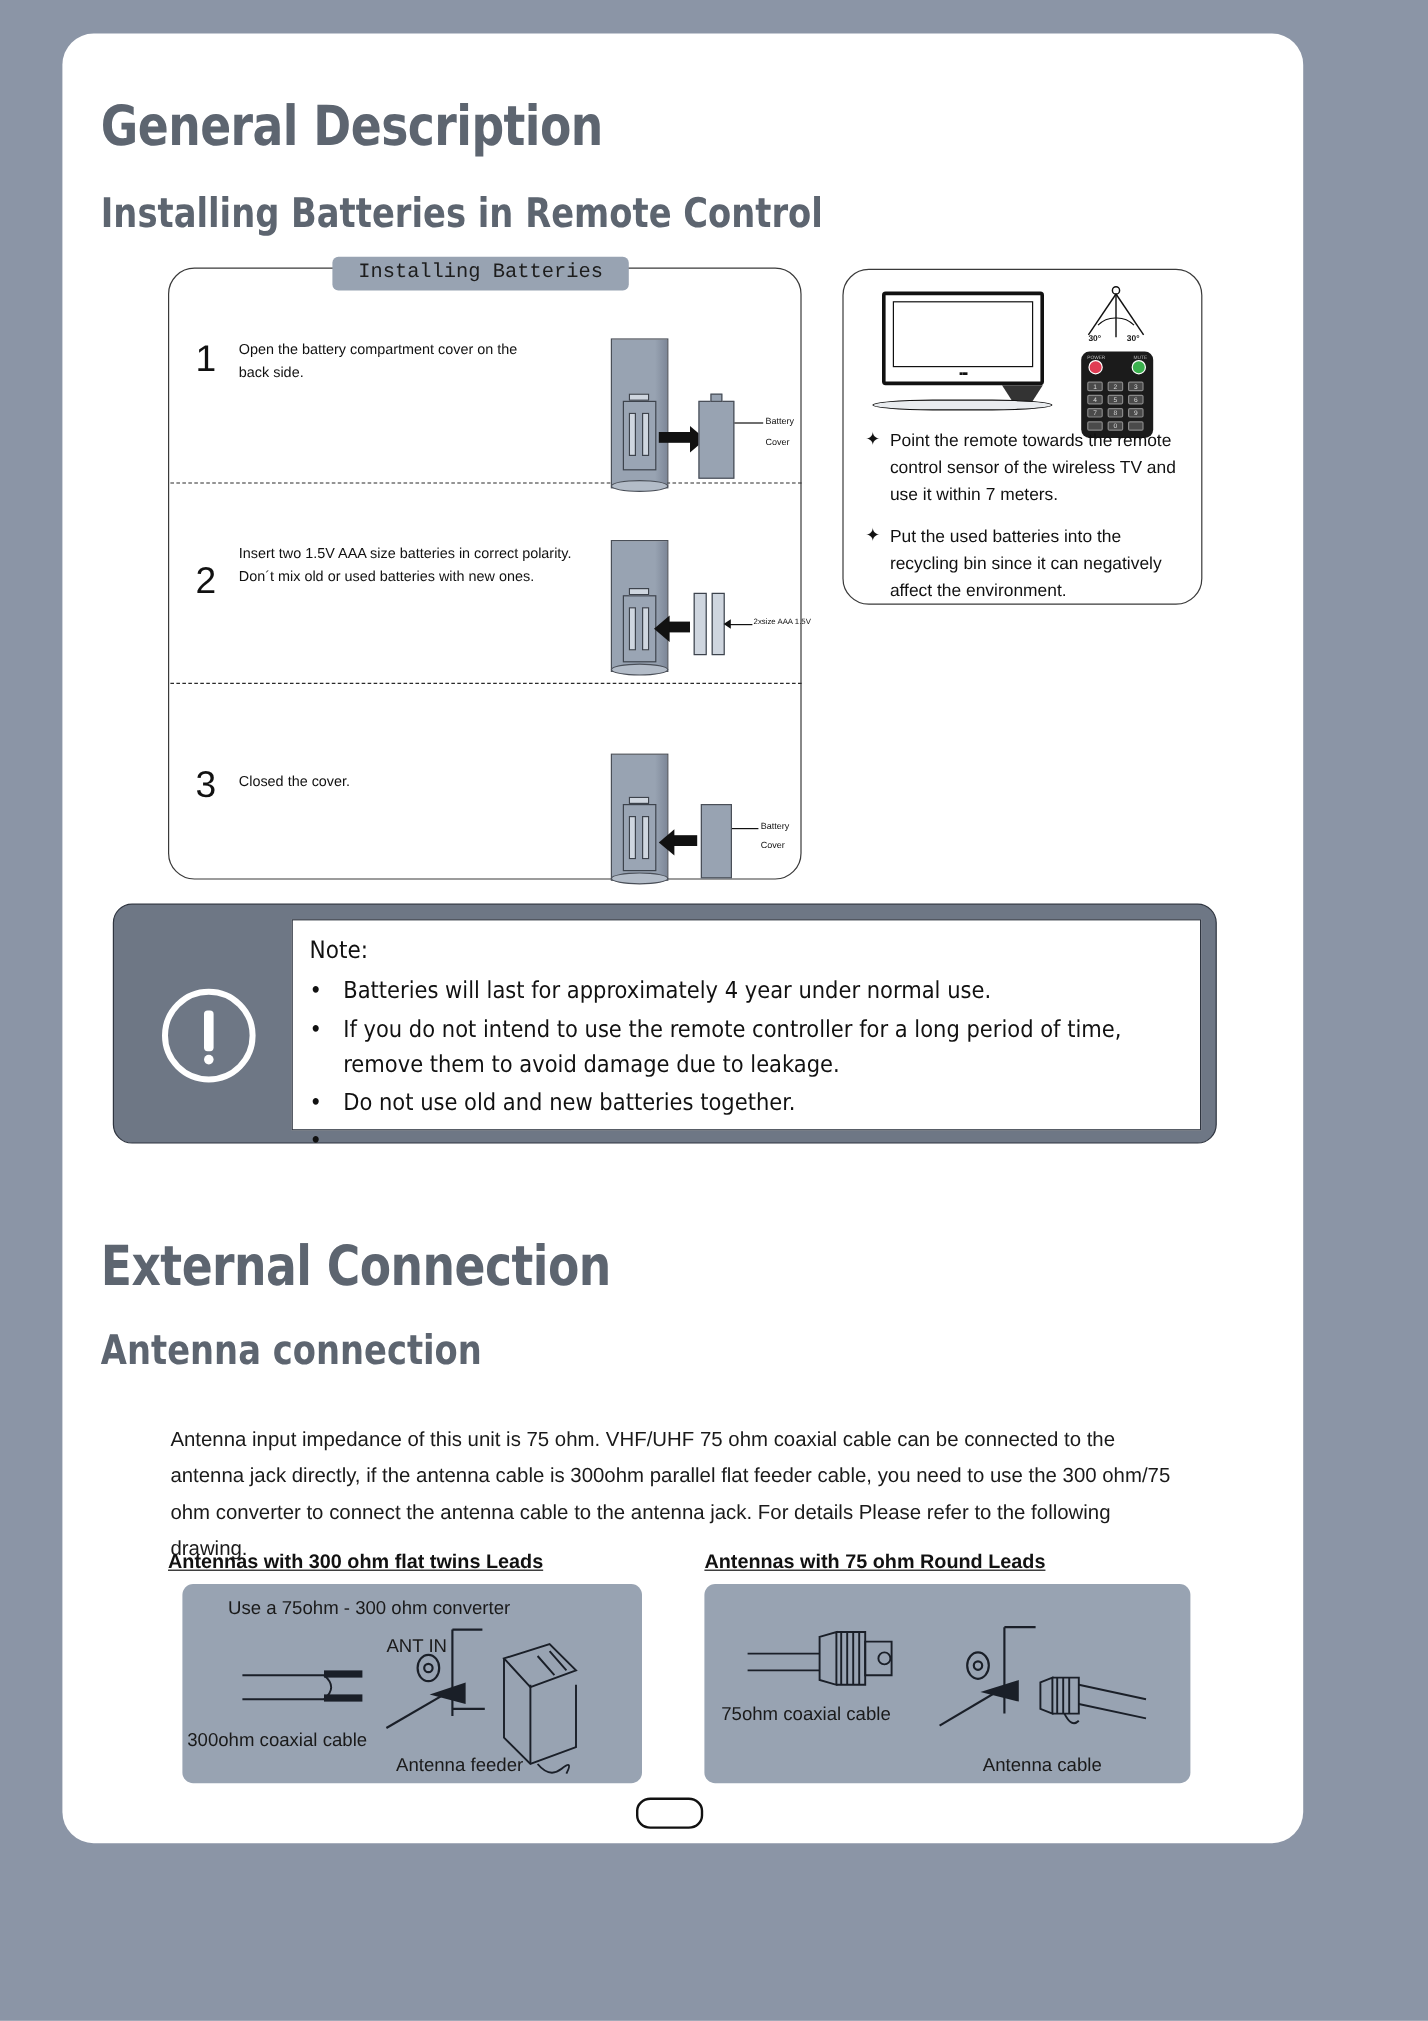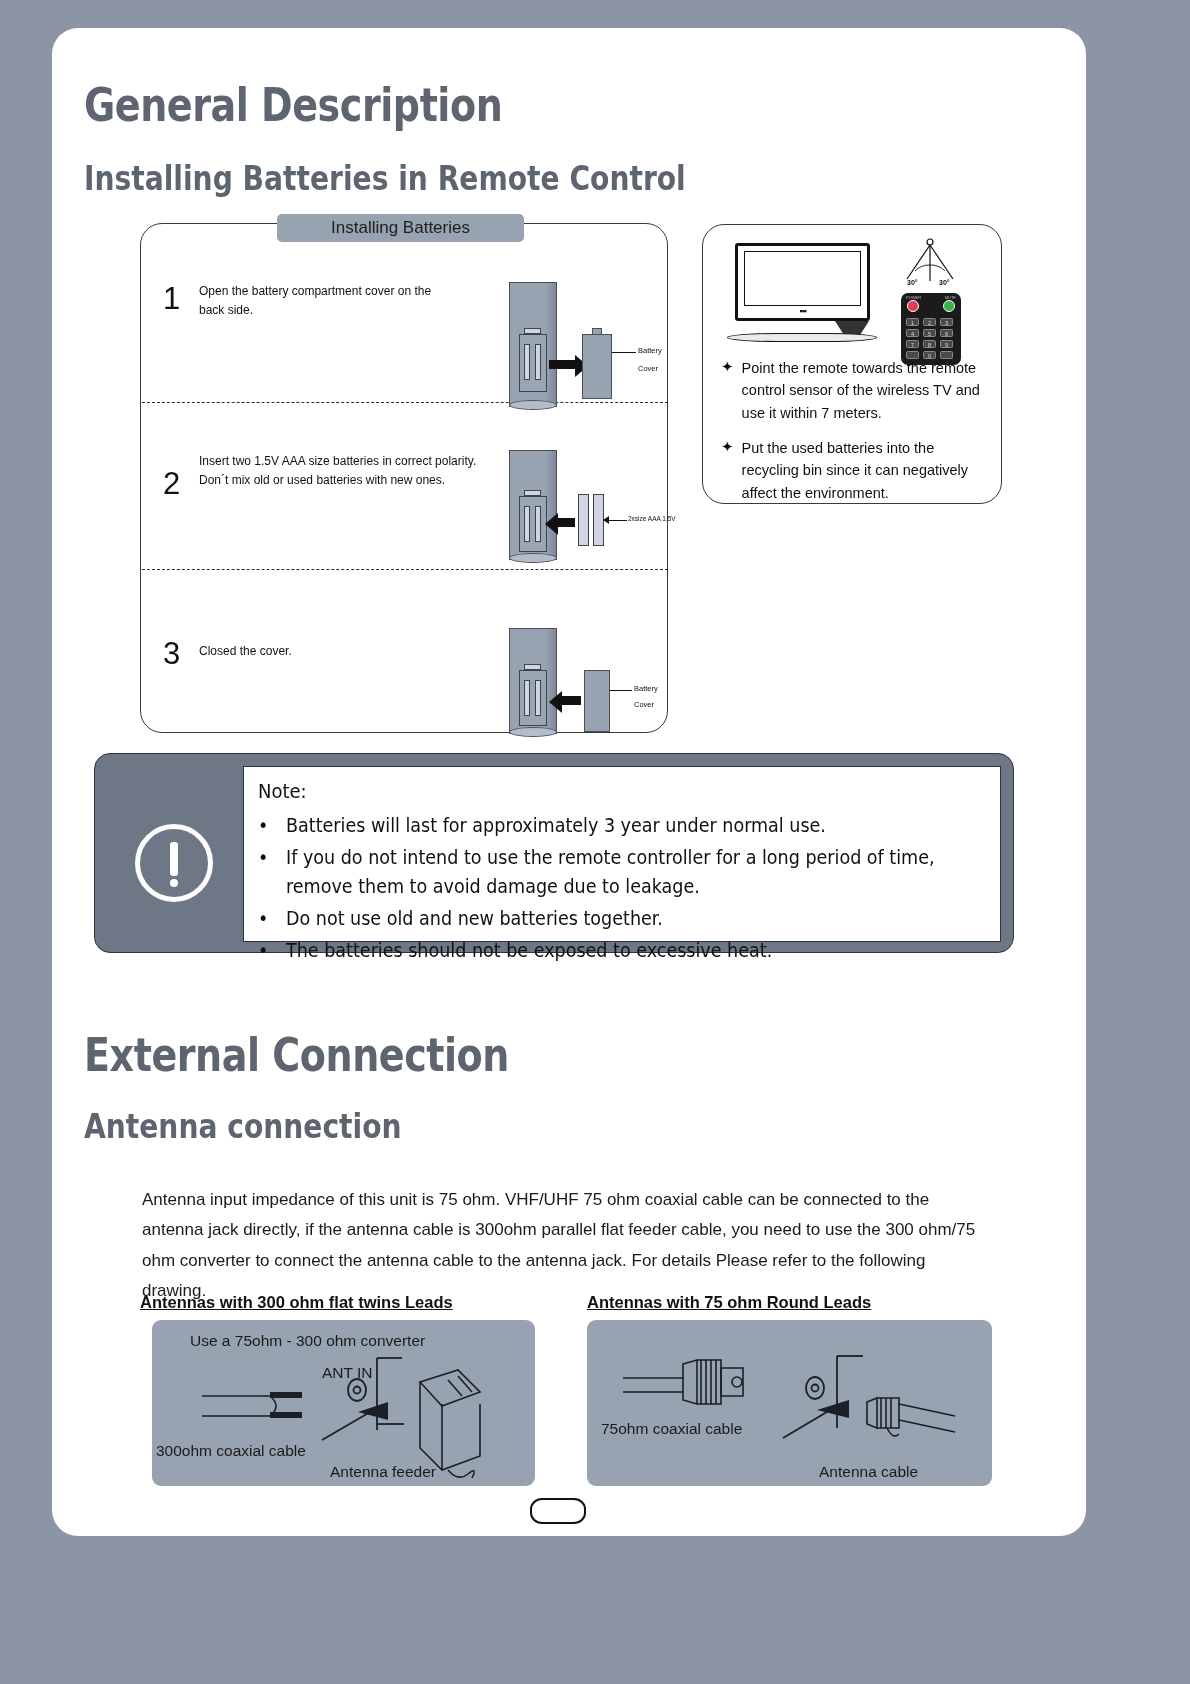--- a/index.html
+++ b/index.html
@@ -54,20 +54,21 @@
     position: absolute;
     left: 225px; top: 186px;
     width: 247px; height: 28px;
     background: #98a3b2;
     border-radius: 5px;
     color: #1d1d1d;
     font-size: 17px;
     text-align: center;
     line-height: 28px;
     z-index: 4;
+    font-family: Liberation Mono, monospace;
   }
   .divider {
     position: absolute;
     left: 1px; width: 526px;
     border-top: 1.6px dashed #2a2a2a;
   }
   .d1 { top: 178px; }
   .d2 { top: 345px; }
 
   .step-num {
@@ -414,33 +415,32 @@
   <div class="note-outer">
     <div class="warn-icon">
       <div class="warn-bang"></div>
       <div class="warn-dot"></div>
     </div>
     <div class="note-inner">
       <div class="note-title">Note:</div>
       <div class="note-list" id="note-list">
           <div class="note-item">
             <span class="nb">•</span>
-            <span>Batteries will last for approximately 3 year under normal use.</span>
+            <span>Batteries will last for approximately 4 year under normal use.</span>
           </div>
           <div class="note-item">
             <span class="nb">•</span>
             <span>If you do not intend to use the remote controller for a long period of time, remove them to avoid damage due to leakage.</span>
           </div>
           <div class="note-item">
             <span class="nb">•</span>
             <span>Do not use old and new batteries together.</span>
           </div>
           <div class="note-item">
             <span class="nb">•</span>
-            <span>The  batteries  should not be exposed to excessive heat.</span>
           </div>
         </div>
     </div>
   </div>
 
   <div class="h1 h1-external">External Connection</div>
   <div class="h2 h2-antenna">Antenna connection</div>
 
   <div class="ant-para">Antenna input impedance of this unit is 75 ohm. VHF/UHF 75 ohm coaxial cable can be connected to the antenna jack directly, if the antenna cable is 300ohm parallel flat feeder cable, you need to use the 300 ohm/75 ohm converter to connect the antenna cable to the antenna jack. For details Please refer to the following drawing.</div>
 

